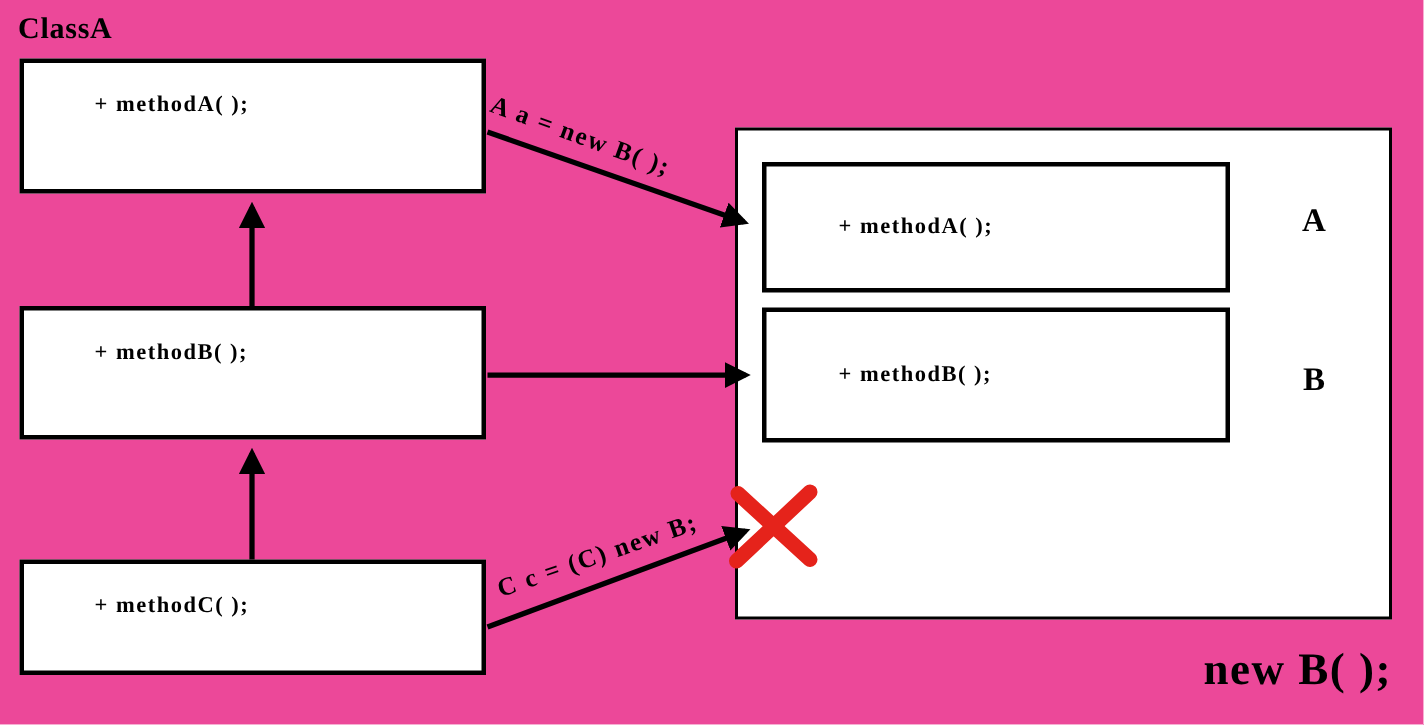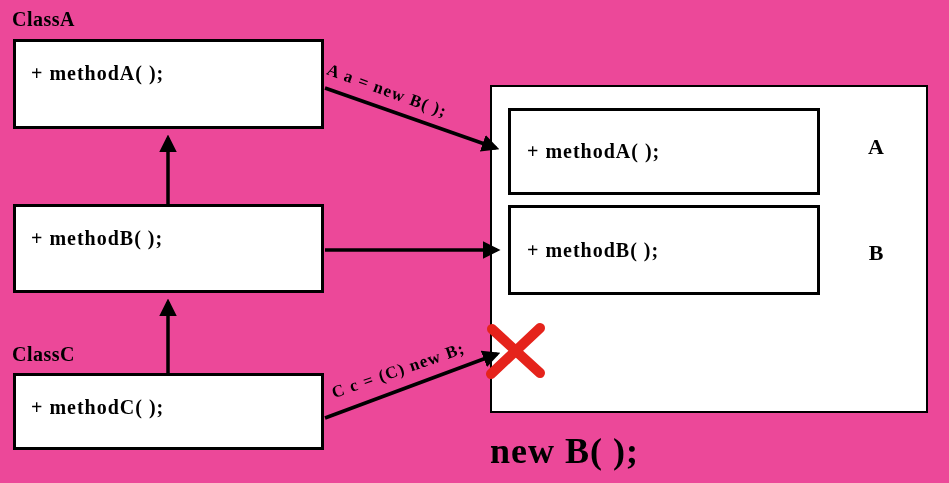--- a/index.html
+++ b/index.html
@@ -9,58 +9,58 @@
     overflow:hidden;
   }
   .abs{position:absolute;}
   .class-label{
     font-size:20px;font-weight:700;letter-spacing:0.5px;white-space:nowrap;
   }
   .class-box{
     border:3px solid #000;background:#fff;box-sizing:border-box;
   }
   .method-text{
-    font-size:20px;font-weight:700;letter-spacing:1px;white-space:nowrap;
+    font-size:15px;font-weight:700;letter-spacing:1px;white-space:nowrap;
     padding:20px 0 0 15px;
+    margin-left:32px;
   }
   .big-box{
     border:2px solid #000;background:#fff;box-sizing:border-box;
   }
   .inner-box{
     border:3px solid #000;background:#fff;box-sizing:border-box;
     display:flex;align-items:center;
   }
   .inner-box .method-text{padding:0 0 0 16px;}
   .tag-letter{
     font-size:22px;font-weight:700;text-align:center;
   }
   .arrow-label{
     font-size:17px;font-weight:700;letter-spacing:1.2px;white-space:nowrap;
     transform-origin:0 0;
   }
   .caption{
-    font-size:36px;font-weight:700;letter-spacing:1px;text-align:left;
+    font-size:30px;font-weight:700;letter-spacing:1px;text-align:right;
   }
   svg.overlay{position:absolute;left:0;top:0;pointer-events:none;}
 </style>
 </head>
 <body>
 
 <div class="canvas">
 
   <div class="abs class-label" style="left:12px;top:8px;">ClassA</div>
   <div class="abs class-box" style="left:13px;top:39px;width:311px;height:90px;">
     <div class="method-text">+ methodA( );</div>
   </div>
 
   <div class="abs class-box" style="left:13px;top:204px;width:311px;height:89px;">
     <div class="method-text">+ methodB( );</div>
   </div>
 
-  <div class="abs class-label" style="left:12px;top:343px;">ClassC</div>
   <div class="abs class-box" style="left:13px;top:373px;width:311px;height:77px;">
     <div class="method-text">+ methodC( );</div>
   </div>
 
   <div class="abs big-box" style="left:490px;top:85px;width:438px;height:328px;"></div>
 
   <div class="abs inner-box" style="left:508px;top:108px;width:312px;height:87px;">
     <div class="method-text">+ methodA( );</div>
   </div>
   <div class="abs tag-letter" style="left:850px;top:134px;width:52px;">A</div>

